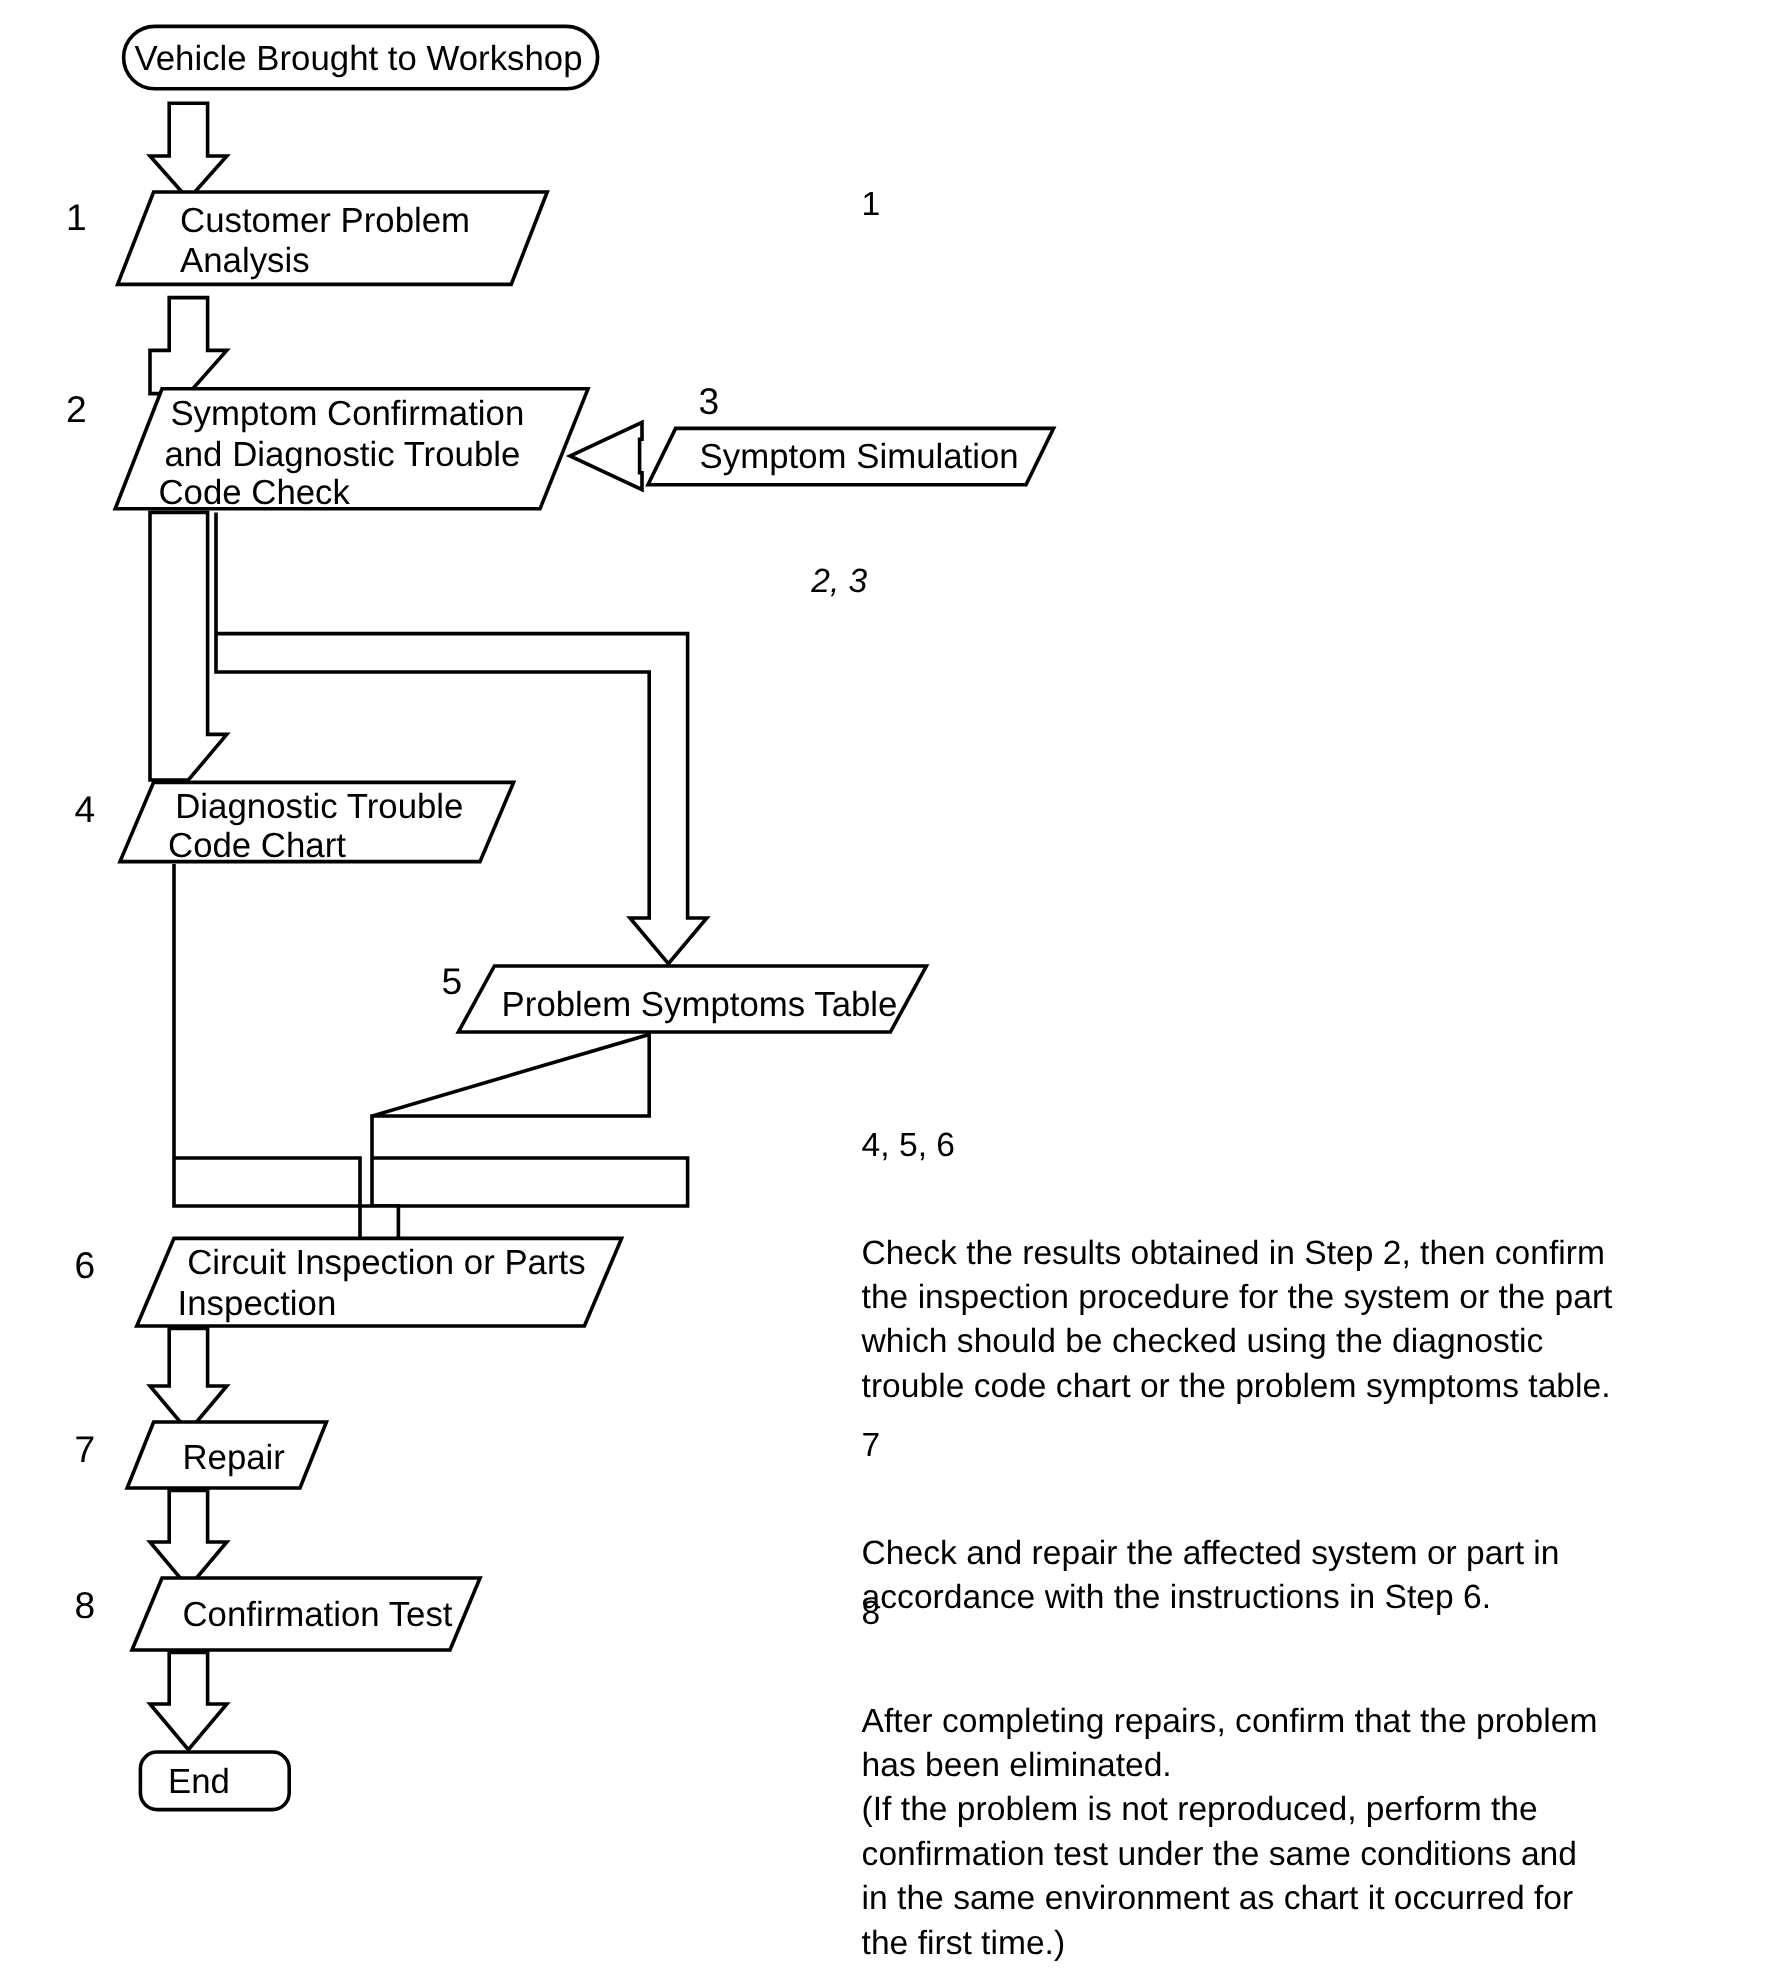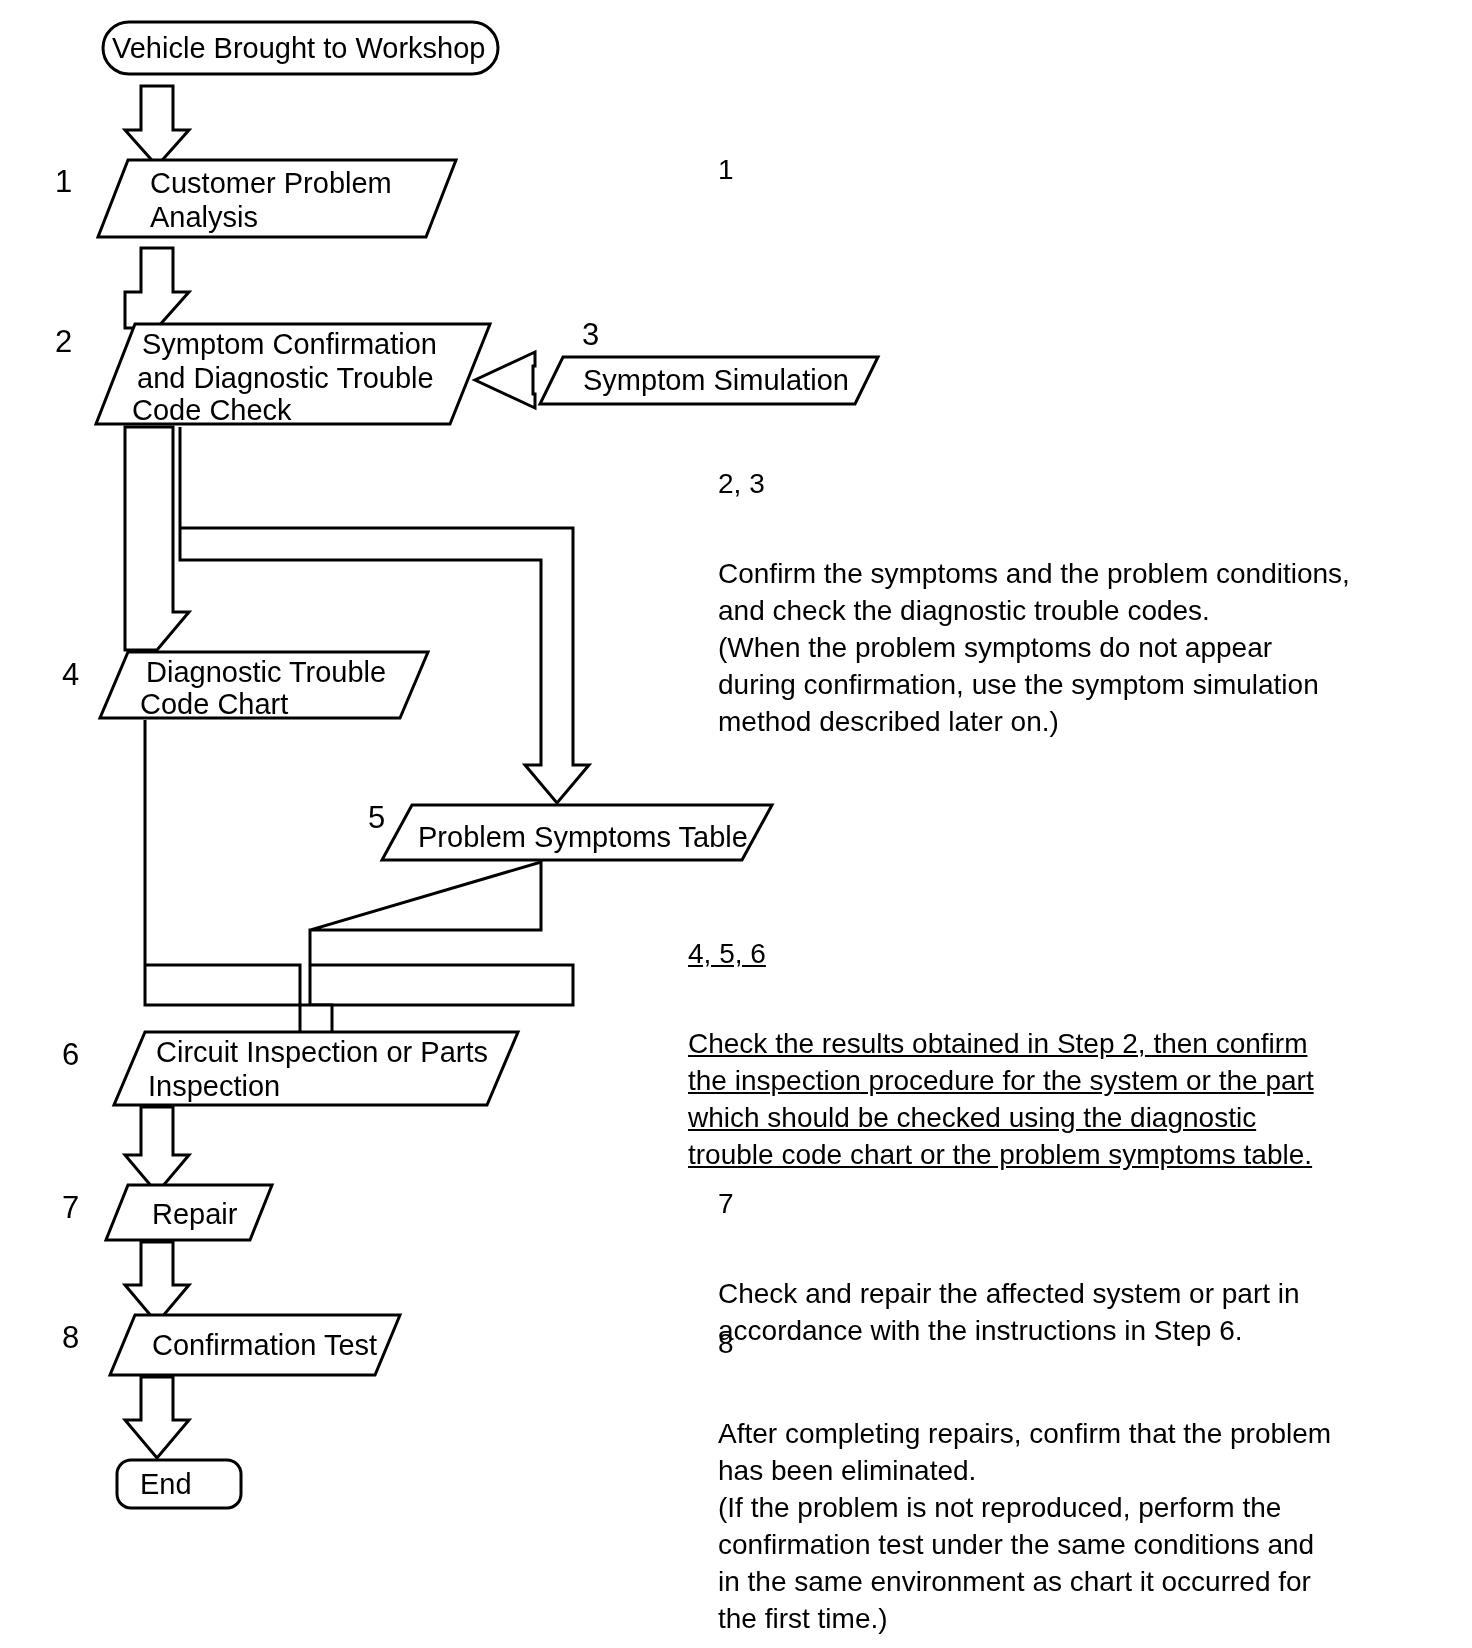--- a/index.html
+++ b/index.html
@@ -160,30 +160,25 @@
       <rect class="shape-outline" x="117" y="1460" width="124" height="48" rx="14" ry="14"></rect>
       <text class="node-text" x="140" y="1494">End</text>
     </g>
 
   </svg>
 
   <div class="note-block" style="left:718px; top:114px; width:700px;">
     <div class="note-num">1</div>
   </div>
 
-  <div class="note-block" style="left:718px; top:428px; width:700px;">
+  <div class="note-block" style="left:676px; top:428px; width:700px;font-style:italic;">
     <div class="note-num">2, 3</div>
-    <div>Confirm the symptoms and the problem conditions,
-and check the diagnostic trouble codes.
-(When the problem symptoms do not appear
-during confirmation, use the symptom simulation
-method described later on.)</div>
-  </div>
-
-  <div class="note-block" style="left:688px; top:898px; width:700px;text-decoration:underline;">
+  </div>
+
+  <div class="note-block" style="left:718px; top:898px; width:700px;">
     <div class="note-num">4, 5, 6</div>
     <div>Check the results obtained in Step 2, then confirm
 the inspection procedure for the system or the part
 which should be checked using the diagnostic
 trouble code chart or the problem symptoms table.</div>
   </div>
 
   <div class="note-block" style="left:718px; top:1148px; width:700px;">
     <div class="note-num">7</div>
     <div>Check and repair the affected system or part in

